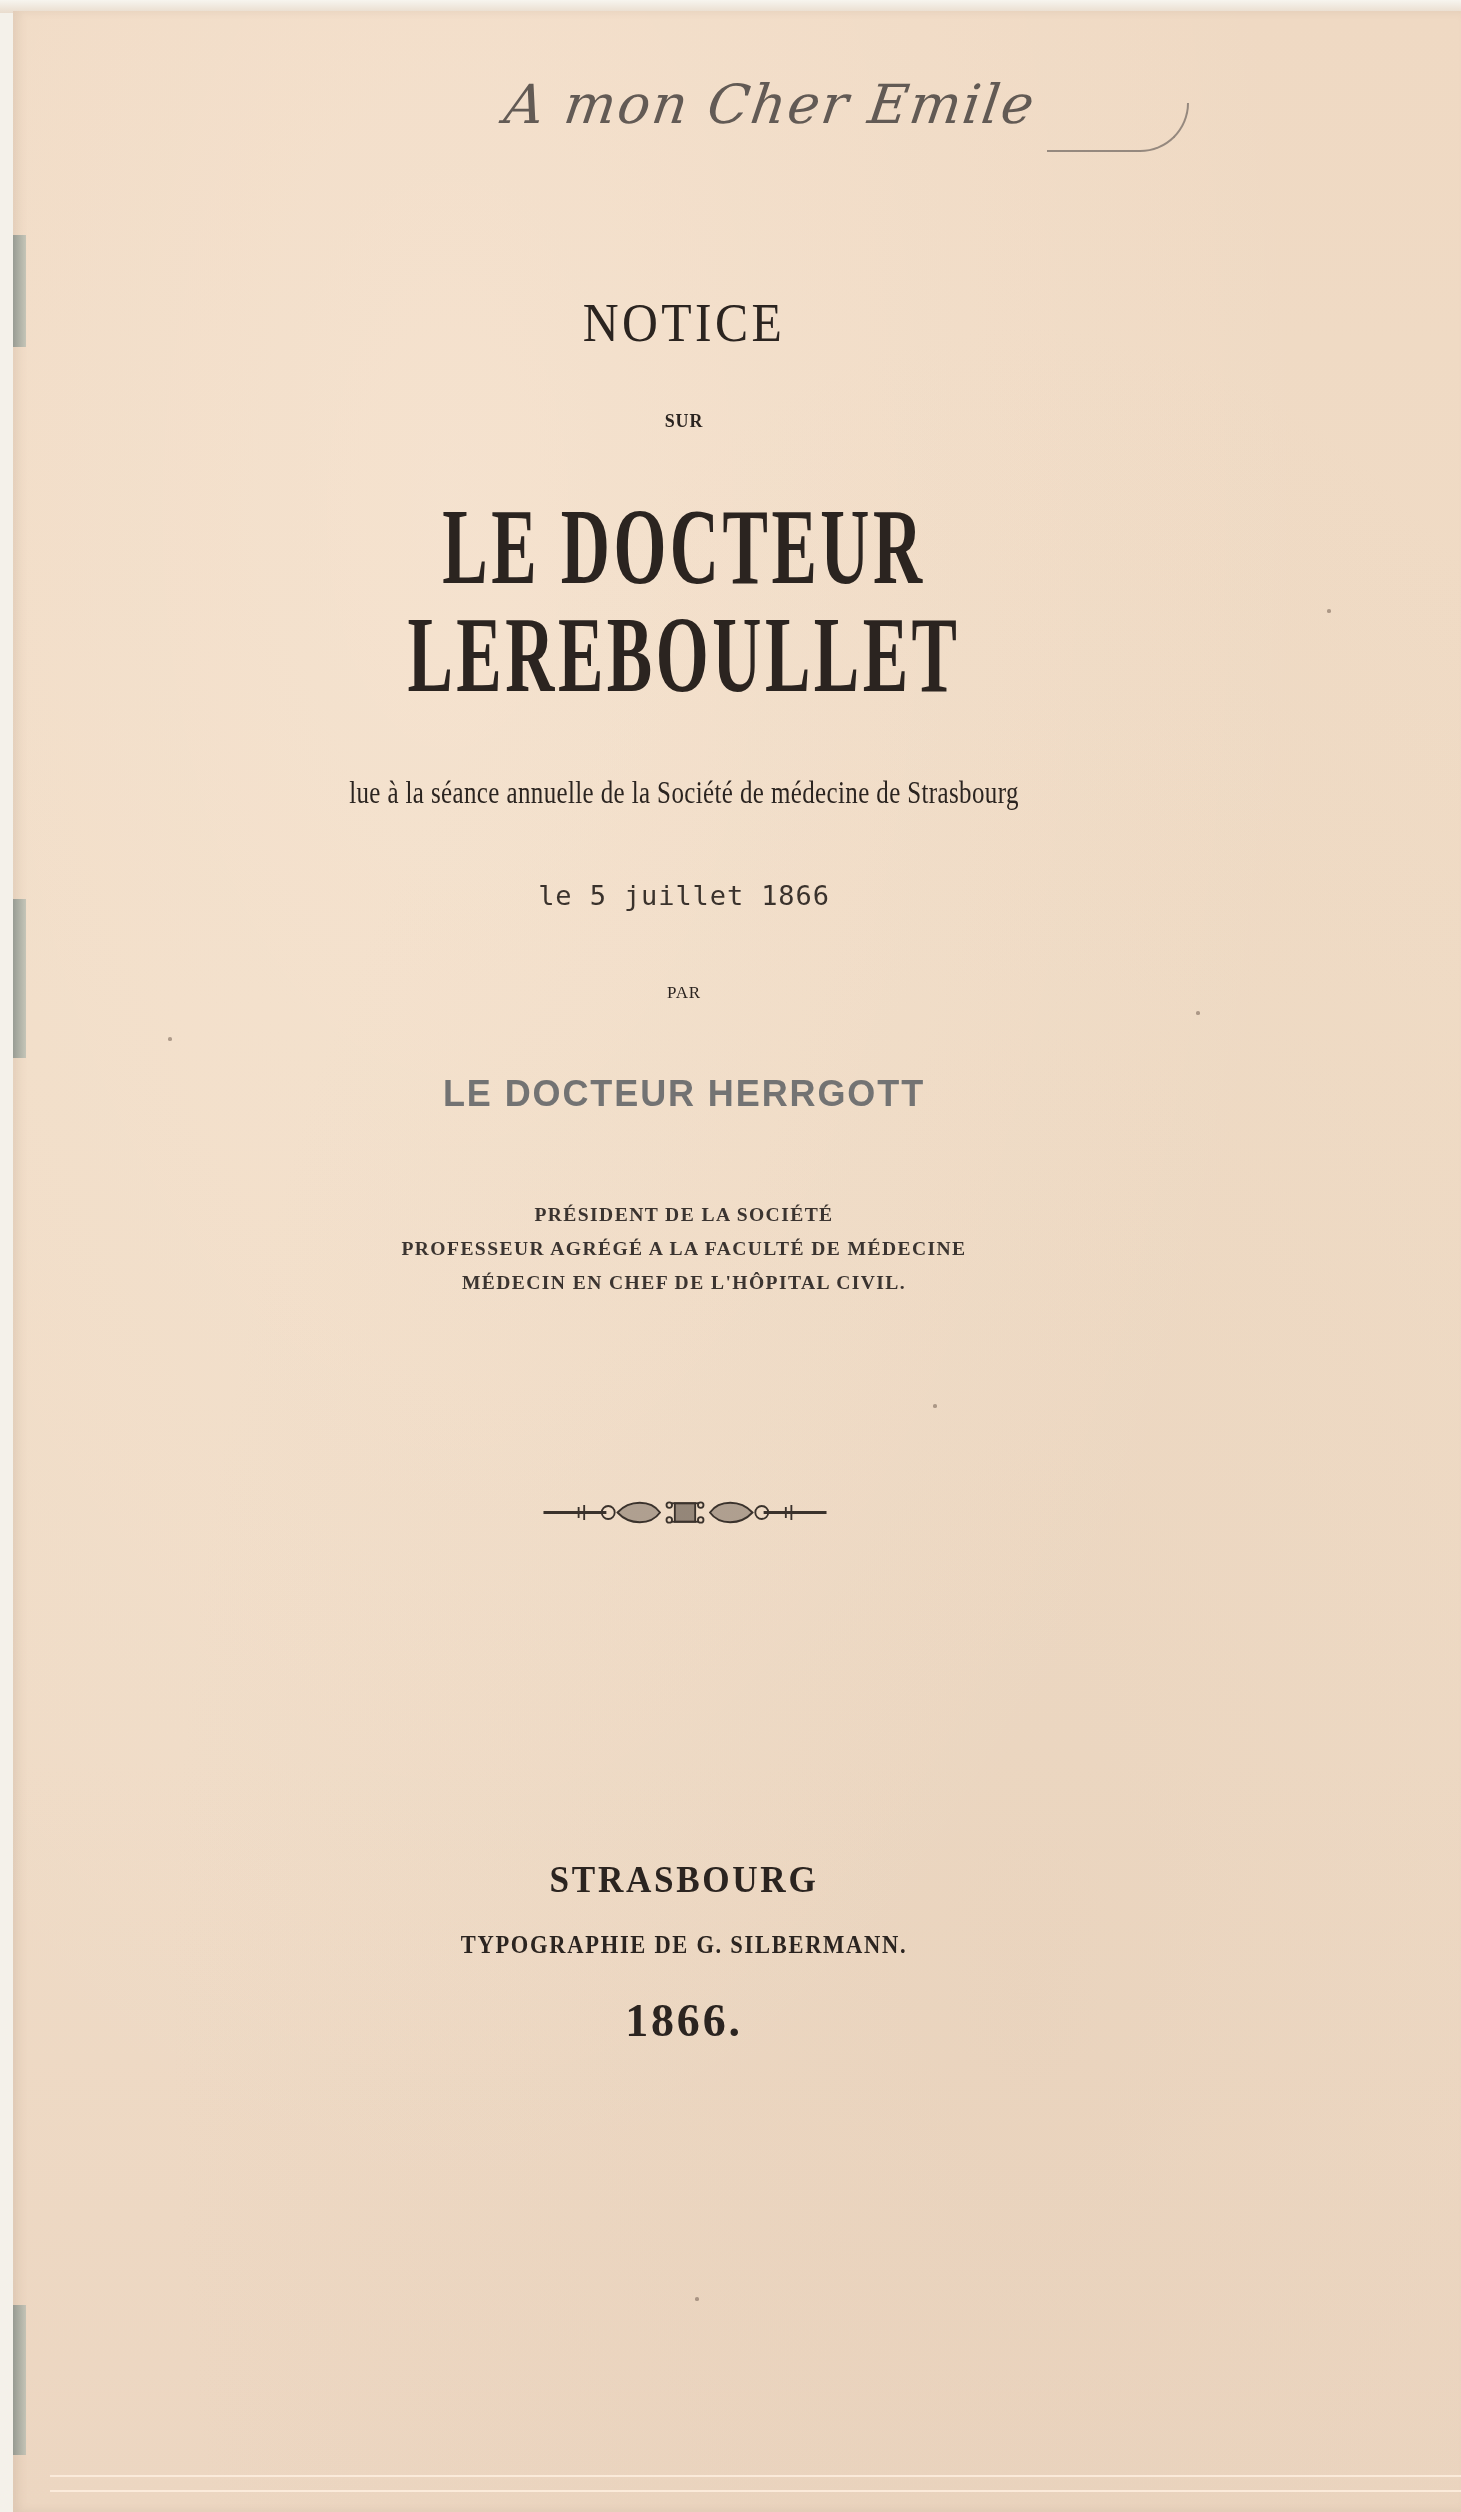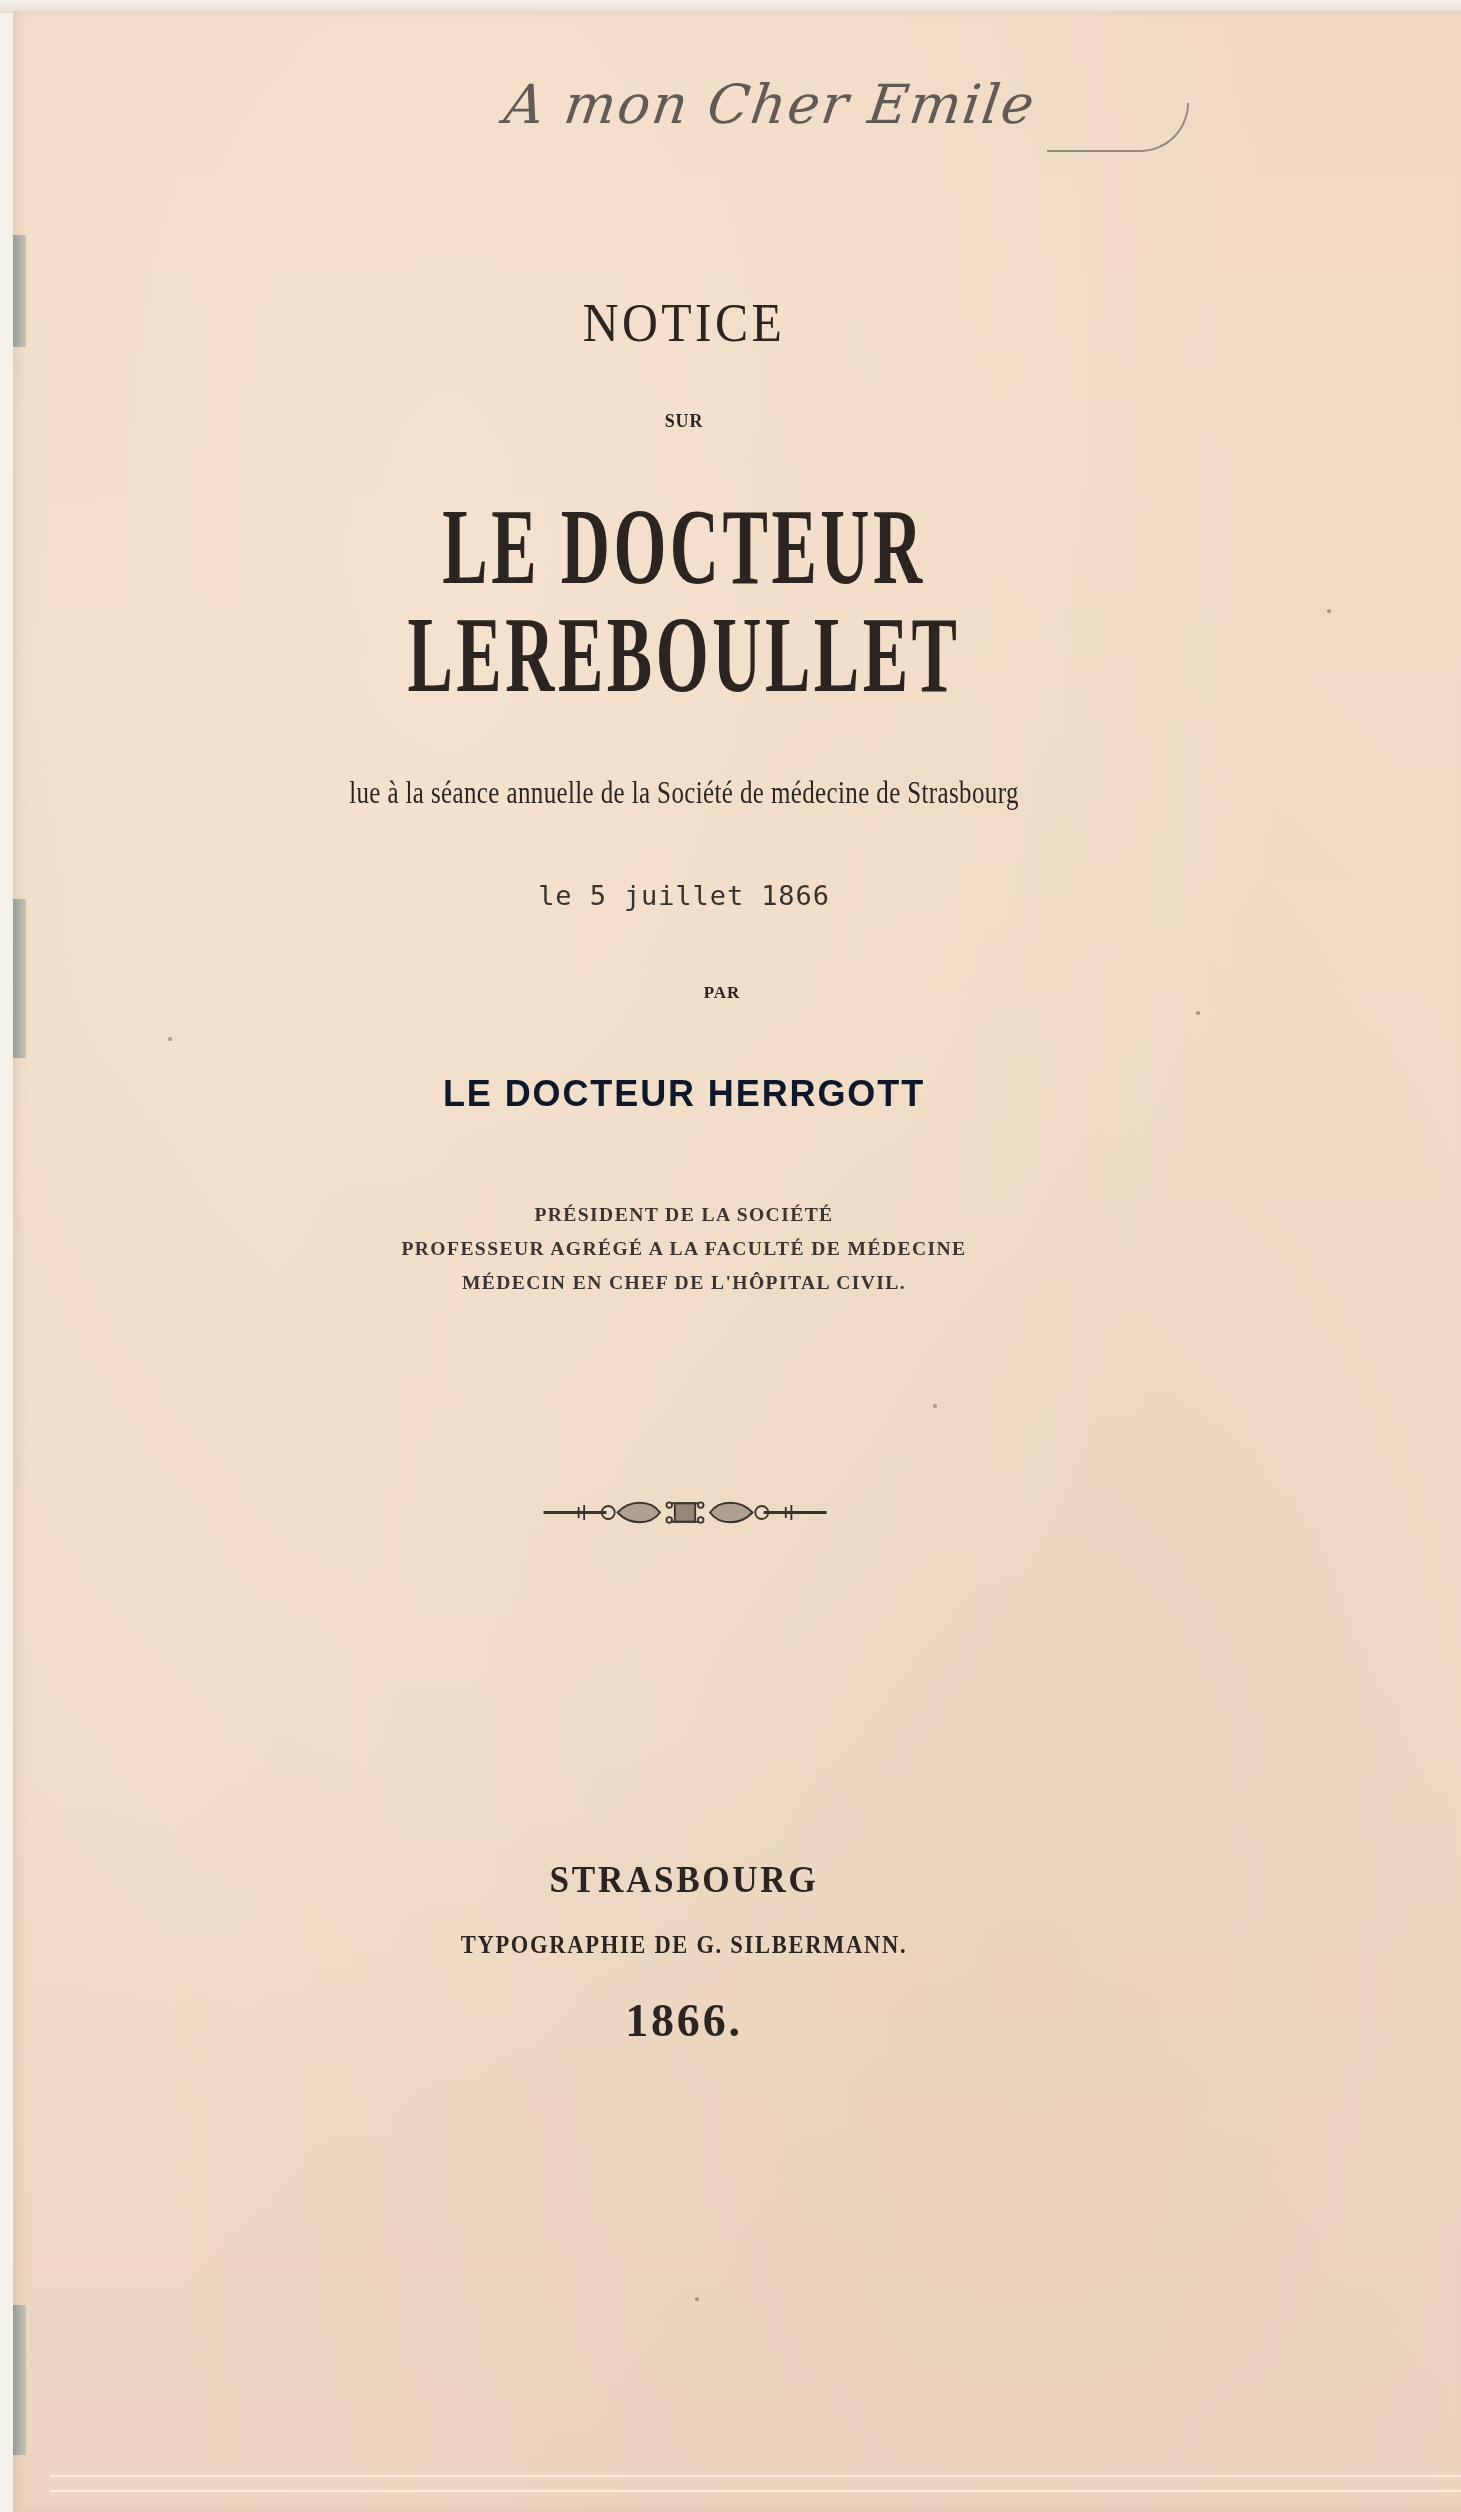--- a/index.html
+++ b/index.html
@@ -107,31 +107,30 @@
     .date {
       top: 880px;
       font-family: "DejaVu Sans Mono", "Liberation Mono", monospace;
       font-size: 27px;
       letter-spacing: 0.9px;
       color: #3a322c;
     }
     .par {
       top: 983px;
       font-size: 17px;
-      font-weight: bold;
+      font-weight: normal;
       letter-spacing: 0.9px;
-      padding-left: 38px;
     }
     .author {
       top: 1073px;
       font-family: "Liberation Sans", "DejaVu Sans", sans-serif;
       font-size: 36px;
       font-weight: bold;
       letter-spacing: 1.9px;
-      color: #0f172a;
+      color: #737373;
     }
     .titles-2 { top: 1150px; color: #3b3430; margin-top: 48px; }
     .ornament {
       position: absolute;
       left: 540px;
       top: 1494px;
       width: 290px;
       height: 37px;
     }
     .city {

